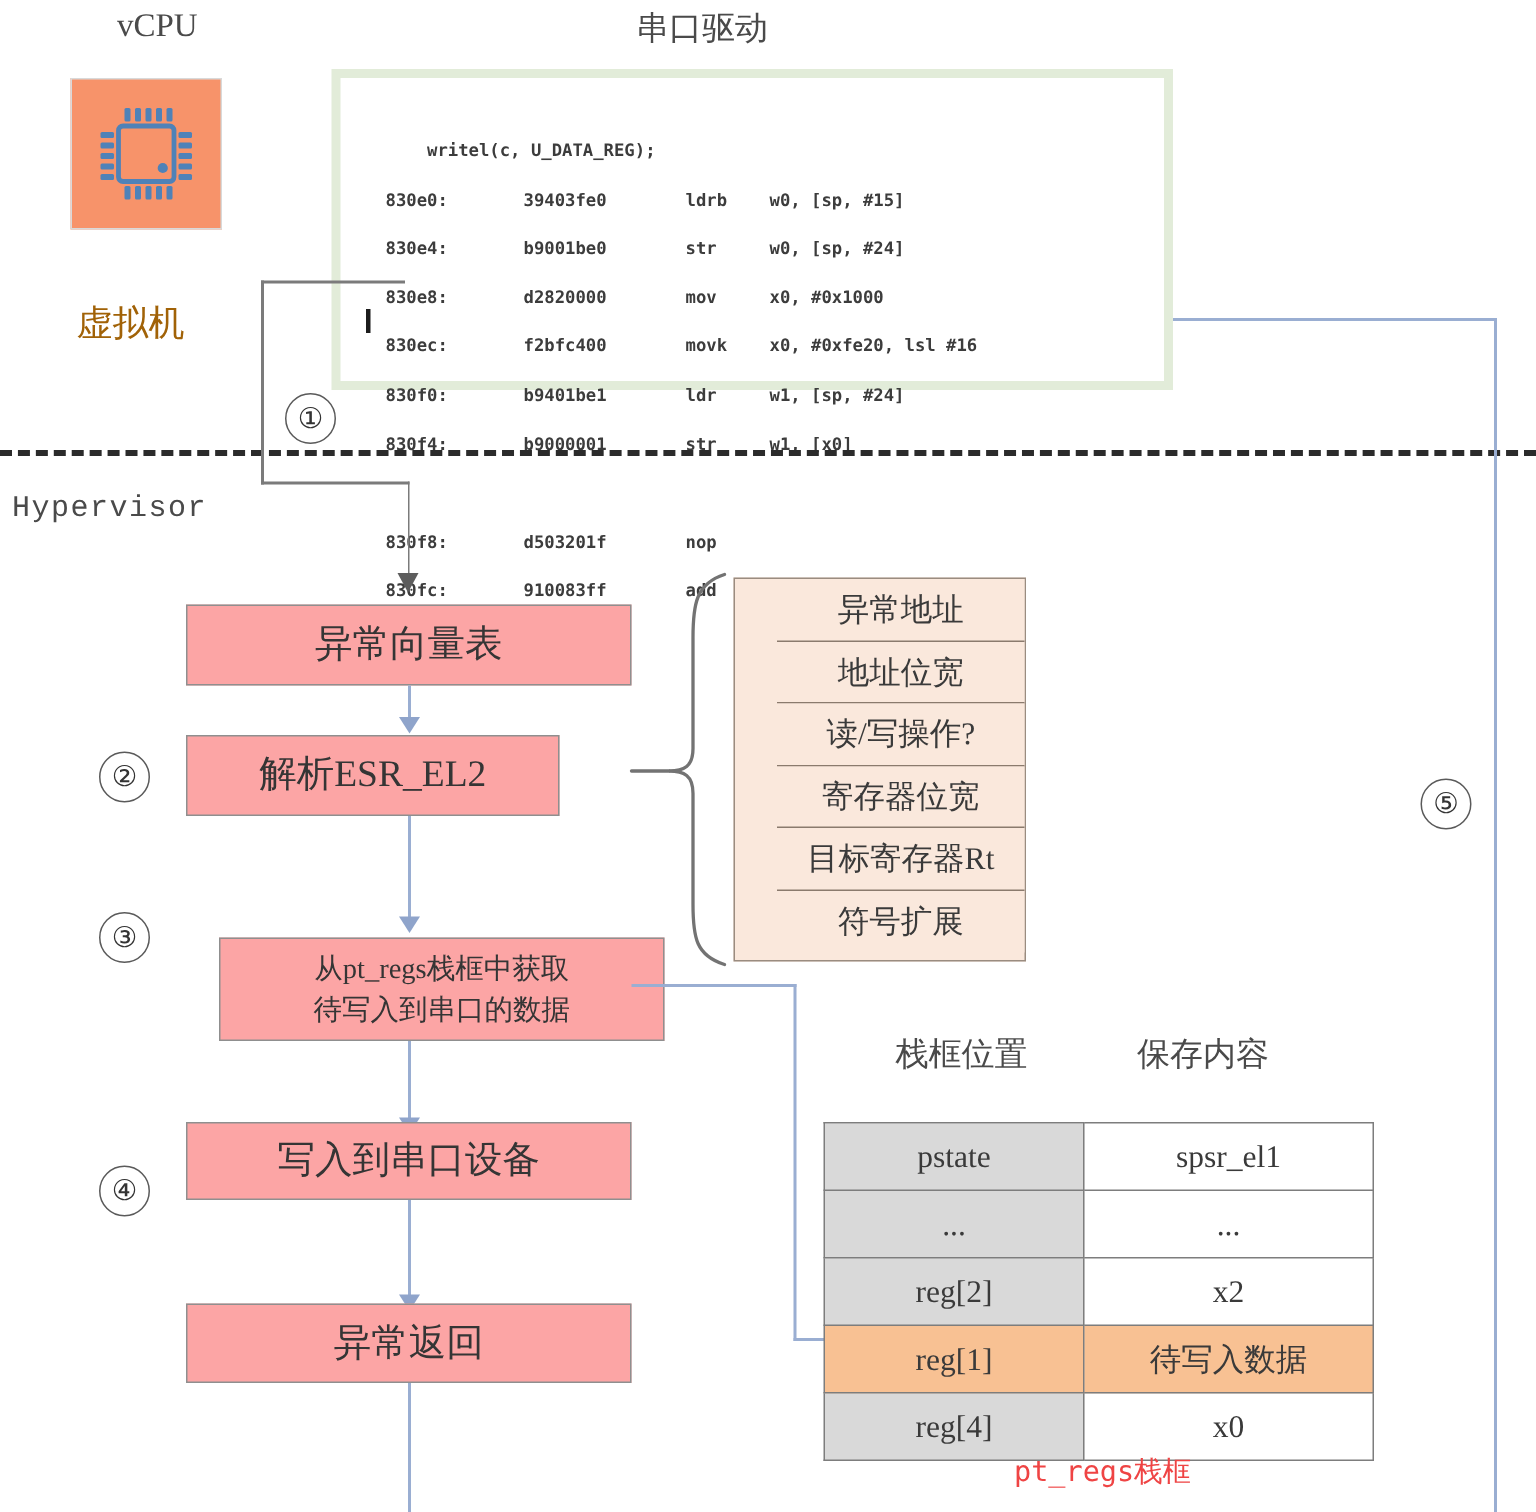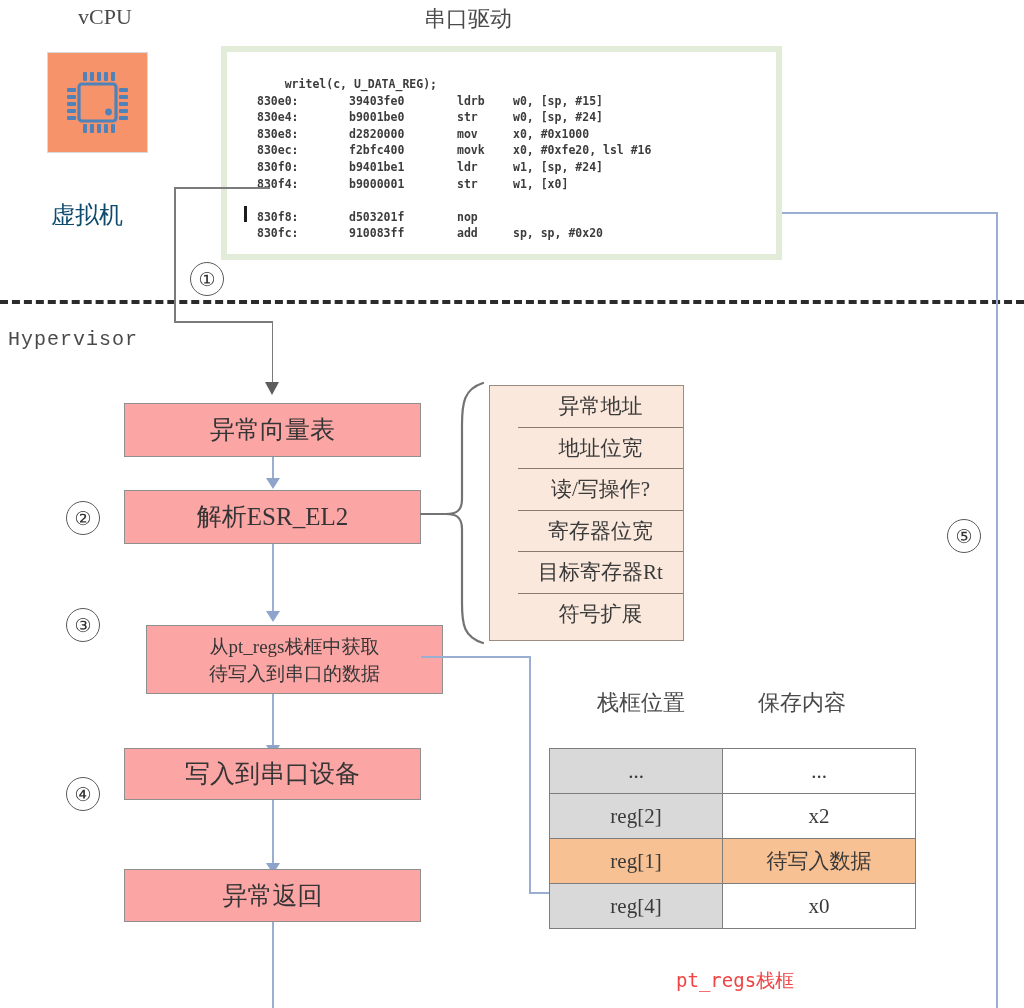--- a/index.html
+++ b/index.html
@@ -23,21 +23,21 @@
   
   .hdr-label {
     font-family: "Liberation Serif", serif;
     font-size: 22px;
     color: #4a4a4a;
     white-space: nowrap;
   }
   .side-label {
     font-family: "Liberation Serif", serif;
     font-size: 24px;
-    color: #0c4a6e;
+    color: #a16207;
     white-space: nowrap;
   }
   .hv-label {
     font-family: "Liberation Mono", "DejaVu Sans Mono", monospace;
     font-size: 20px;
     color: #4a4a4a;
     letter-spacing: 1px;
     white-space: nowrap;
   }
 
@@ -56,21 +56,21 @@
   .code-inner {
     position: absolute;
     left: 0; top: 0;
     font-family: "DejaVu Sans Mono", "Liberation Mono", monospace;
     font-size: 11.5px;
     line-height: 16.6px;
     color: #3c3c3c;
     white-space: pre;
     font-weight: bold;
   }
-  .code-line { display: block; height: 16.6px; }
+  .code-line { display: block; height: 16.6px; margin-top: 16px; }
   .c-addr { display: inline-block; width: 92px; }
   .c-hex  { display: inline-block; width: 108px; }
   .c-mn   { display: inline-block; width: 56px; }
   .c-ops  { display: inline-block; }
   .code-caret {
     position: absolute;
     background: #1c1c1c;
     width: 3px;
     height: 16px;
   }
@@ -232,21 +232,21 @@
 
   <div class="abs step-circle" style="left:947px; top:519px;">⑤</div>
 
   <div class="abs flow-box" style="left:124px; top:403px; width:297px; height:54px;">
     <span class="t1">异常向量表</span>
   </div>
 
   <div class="ln-blue" style="left:271.5px; top:457px; width:2.2px; height:22px;"></div>
   <div class="arrow-dn arrow-blue" style="left:265.5px; top:478px;"></div>
 
-  <div class="abs flow-box" style="left:124px; top:490px; width:297px; height:54px;">
+  <div class="abs flow-box" style="left:124px; top:490px; width:249px; height:54px;">
     <span class="t1">解析ESR_EL2</span>
   </div>
 
   <div class="abs step-circle" style="left:66px; top:501px;">②</div>
 
   <div class="ln-blue" style="left:271.5px; top:544px; width:2.2px; height:68px;"></div>
   <div class="arrow-dn arrow-blue" style="left:265.5px; top:611px;"></div>
 
   <div class="abs flow-box" style="left:124px; top:625px; width:297px; height:69px; flex-direction:column;margin-left:22px;">
     <span class="t2">从pt_regs栈框中获取</span>
@@ -291,20 +291,24 @@
   <div class="ln-blue" style="left:421px; top:656px; width:110px; height:2.2px;"></div>
   <div class="ln-blue" style="left:528.8px; top:656px; width:2.2px; height:238px;"></div>
   <div class="ln-blue" style="left:528.8px; top:892px; width:22px; height:2.2px;"></div>
 
   <div class="abs pt-colhdr" style="left:597px; top:688px;">栈框位置</div>
   <div class="abs pt-colhdr" style="left:758px; top:688px;">保存内容</div>
 
   <table class="abs pt-table" style="left:549px; top:748px;" id="pt-table">
       <tbody>
         <tr>
+          <td class="pt-left">pstate</td>
+          <td class="pt-right">spsr_el1</td>
+        </tr>
+        <tr>
           <td class="pt-left">...</td>
           <td class="pt-right">...</td>
         </tr>
         <tr>
           <td class="pt-left">reg[2]</td>
           <td class="pt-right">x2</td>
         </tr>
         <tr class="hl">
           <td class="pt-left">reg[1]</td>
           <td class="pt-right">待写入数据</td>

